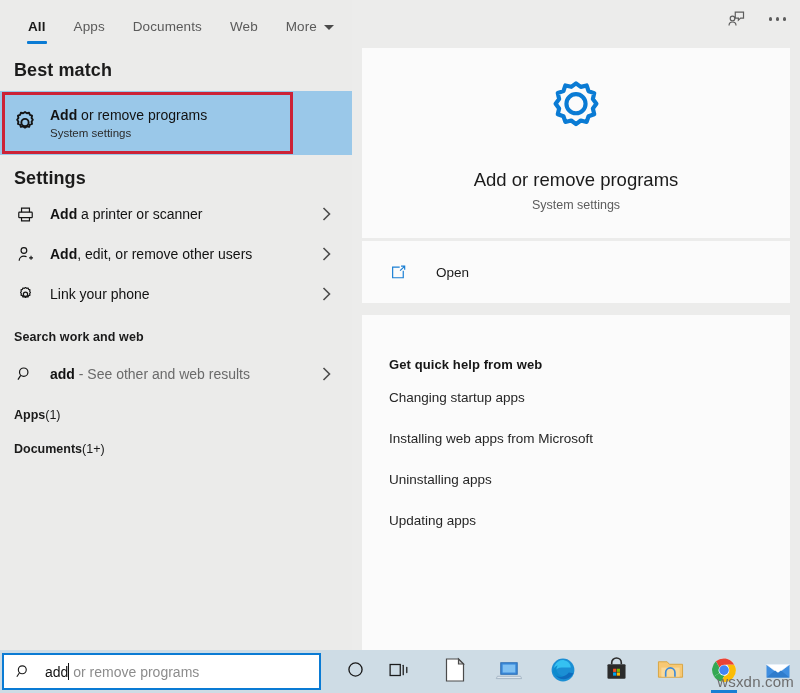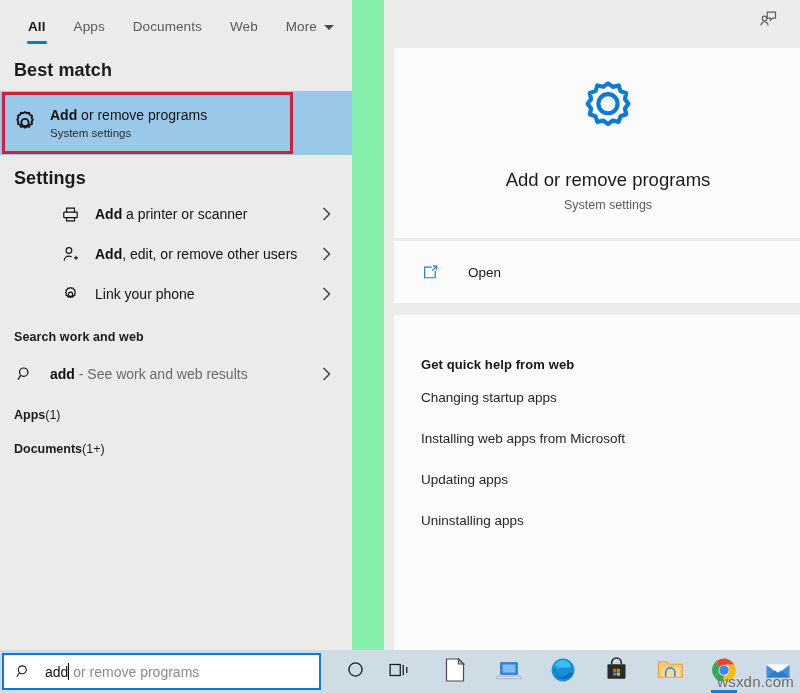--- a/index.html
+++ b/index.html
@@ -19,22 +19,21 @@
     background: #ffffff;
   }
 
   
   #flyout {
     position: absolute;
     left: 0; top: 0;
     width: 800px;
     height: 650px;
     display: flex;
-    background: #86efac;
-    gap: 32px;
+    background: #0ea5e9;
   }
 
   
   #left-panel {
     position: relative;
     width: 352px;
     height: 650px;
     background: #ebebea;
     flex: 0 0 352px;
   }
@@ -328,21 +327,21 @@
           <div class="row-text">
             <div class="row-title"><b>Add</b><span> or remove programs</span></div>
             <div class="row-sub">System settings</div>
           </div>
         </div>
         <div id="best-match-redbox"></div>
       </div>
 
       <div class="section-title" style="margin-top:13px;">Settings</div>
 
-      <div style="margin-top:5px;padding-left:45px;">
+      <div style="margin-top:5px;">
 
         <div class="list-row">
           <div class="row-icon">
             <svg width="19" height="19" viewBox="0 0 24 24" fill="none" stroke="#141414" stroke-width="1.5">
               <path d="M7 9V4h10v5"></path>
               <rect x="3.5" y="9" width="17" height="7" rx="1"></rect>
               <path d="M7 16v4h10v-4"></path>
             </svg>
           </div>
           <div class="label"><b>Add</b><span> a printer or scanner</span></div>
@@ -387,21 +386,21 @@
 
       <div class="group-label" style="margin-top:6px;">Search work and web</div>
 
       <div class="list-row">
         <div class="row-icon">
           <svg width="18" height="18" viewBox="0 0 24 24" fill="none" stroke="#141414" stroke-width="1.6">
             <circle cx="10.3" cy="9.6" r="5.6"></circle>
             <path d="M6.3 13.8L2.6 19.4"></path>
           </svg>
         </div>
-        <div class="label"><b>add</b><span class="muted"> - See work and web results</span></div>
+        <div class="label"><b>add</b><span class="muted"> - See other and web results</span></div>
         <div class="chev">
           <svg width="9" height="14" viewBox="0 0 9 14" fill="none" stroke="#4c4c4c" stroke-width="1.6">
               <path d="M1.5 1l6 6-6 6"></path>
             </svg>
         </div>
       </div>
 
       <div style="margin-top:4px;">
         <div class="count-row">
           <b>Apps</b>
@@ -450,22 +449,22 @@
           </svg>
         </div>
         <div id="open-label">Open</div>
       </div>
 
       <div class="card" id="help-card">
         <div id="help-title">Get quick help from web</div>
         <div style="margin-top:6px;">
           <div class="help-link">Changing startup apps</div>
           <div class="help-link">Installing web apps from Microsoft</div>
+          <div class="help-link">Uninstalling apps</div>
           <div class="help-link">Updating apps</div>
-          <div class="help-link">Uninstalling apps</div>
         </div>
       </div>
     </div>
   </div>
 
   <div id="taskbar">
 
     <div id="search-box">
       <span style="display:flex;align-items:center;">
         <svg width="17" height="17" viewBox="0 0 24 24" fill="none" stroke="#1b1b1b" stroke-width="1.6">

